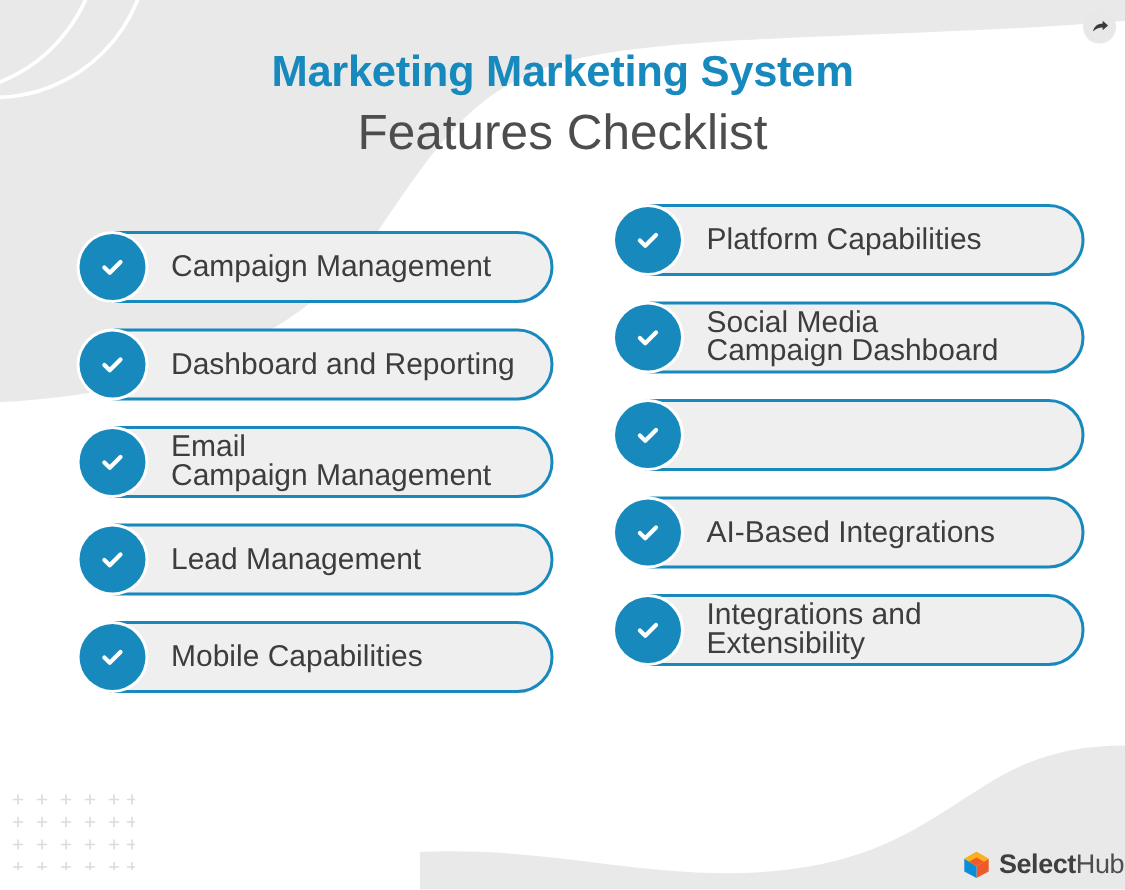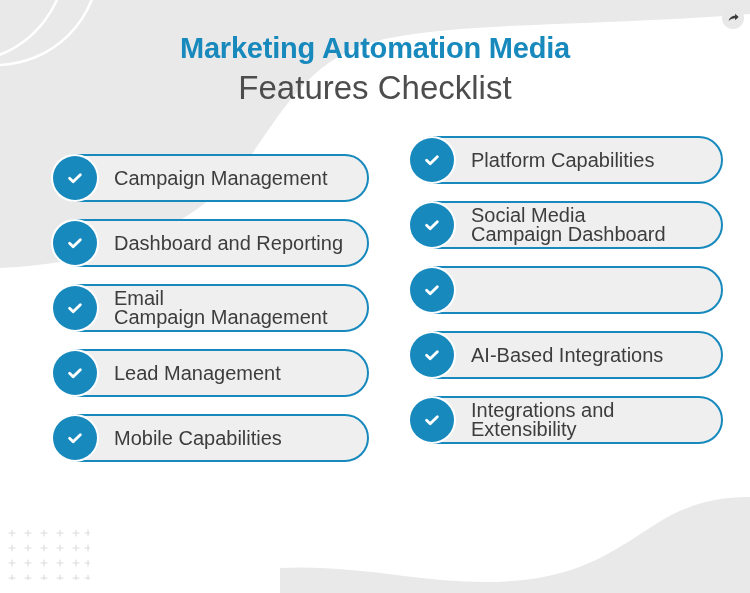--- a/index.html
+++ b/index.html
@@ -214,21 +214,21 @@
   </svg>
 
   <div id="share-button">
     <svg width="13" height="13" viewBox="0 0 16 16" xmlns="http://www.w3.org/2000/svg">
       <path d="M2 11 C3.2 6.2 6.4 4.6 10 4.5 L10 2.2 L14.4 6.1 L10 10 L10 7.7
                C6.8 7.7 4.2 8.8 2 11 Z" fill="#3a3a3a"></path>
     </svg>
   </div>
 
   <div id="header">
-    <div id="title">Marketing Automation Media</div>
+    <div id="title">Marketing Marketing System</div>
     <div id="subtitle">Features Checklist</div>
   </div>
 
   <div class="column" id="column-left">
 
     <div class="checklist-item">
       <span class="check-badge">
         <svg width="20" height="20" viewBox="0 0 24 24" xmlns="http://www.w3.org/2000/svg">
           <path d="M5.5 12.4 L9.8 16.6 L18.4 8" fill="none" stroke="#ffffff" stroke-width="3.4" stroke-linecap="round" stroke-linejoin="round"></path>
         </svg>
@@ -319,14 +319,24 @@
         <svg width="20" height="20" viewBox="0 0 24 24" xmlns="http://www.w3.org/2000/svg">
           <path d="M5.5 12.4 L9.8 16.6 L18.4 8" fill="none" stroke="#ffffff" stroke-width="3.4" stroke-linecap="round" stroke-linejoin="round"></path>
         </svg>
       </span>
       <span class="item-label">Integrations and
 Extensibility</span>
     </div>
 
   </div>
 
+  <div id="logo">
+    <svg width="20" height="20" viewBox="0 0 32 32" xmlns="http://www.w3.org/2000/svg">
+      <polygon points="16,3 29,10.5 16,18 3,10.5" fill="#f9b21d"></polygon>
+      <polygon points="16,18 29,10.5 29,24 16,31" fill="#ef5a28"></polygon>
+      <polygon points="16,18 3,10.5 3,24 16,31" fill="#0b8ed6"></polygon>
+      <polygon points="16,3 29,10.5 16,18 3,10.5" fill="#f9b21d"></polygon>
+      <polygon points="16,9 24,13.5 16,18 8,13.5" fill="#ef5a28"></polygon>
+    </svg>
+    <div id="logo-text"><b>Select</b><span>Hub</span></div>
+  </div>
 
 </div>
 
 </body></html>

